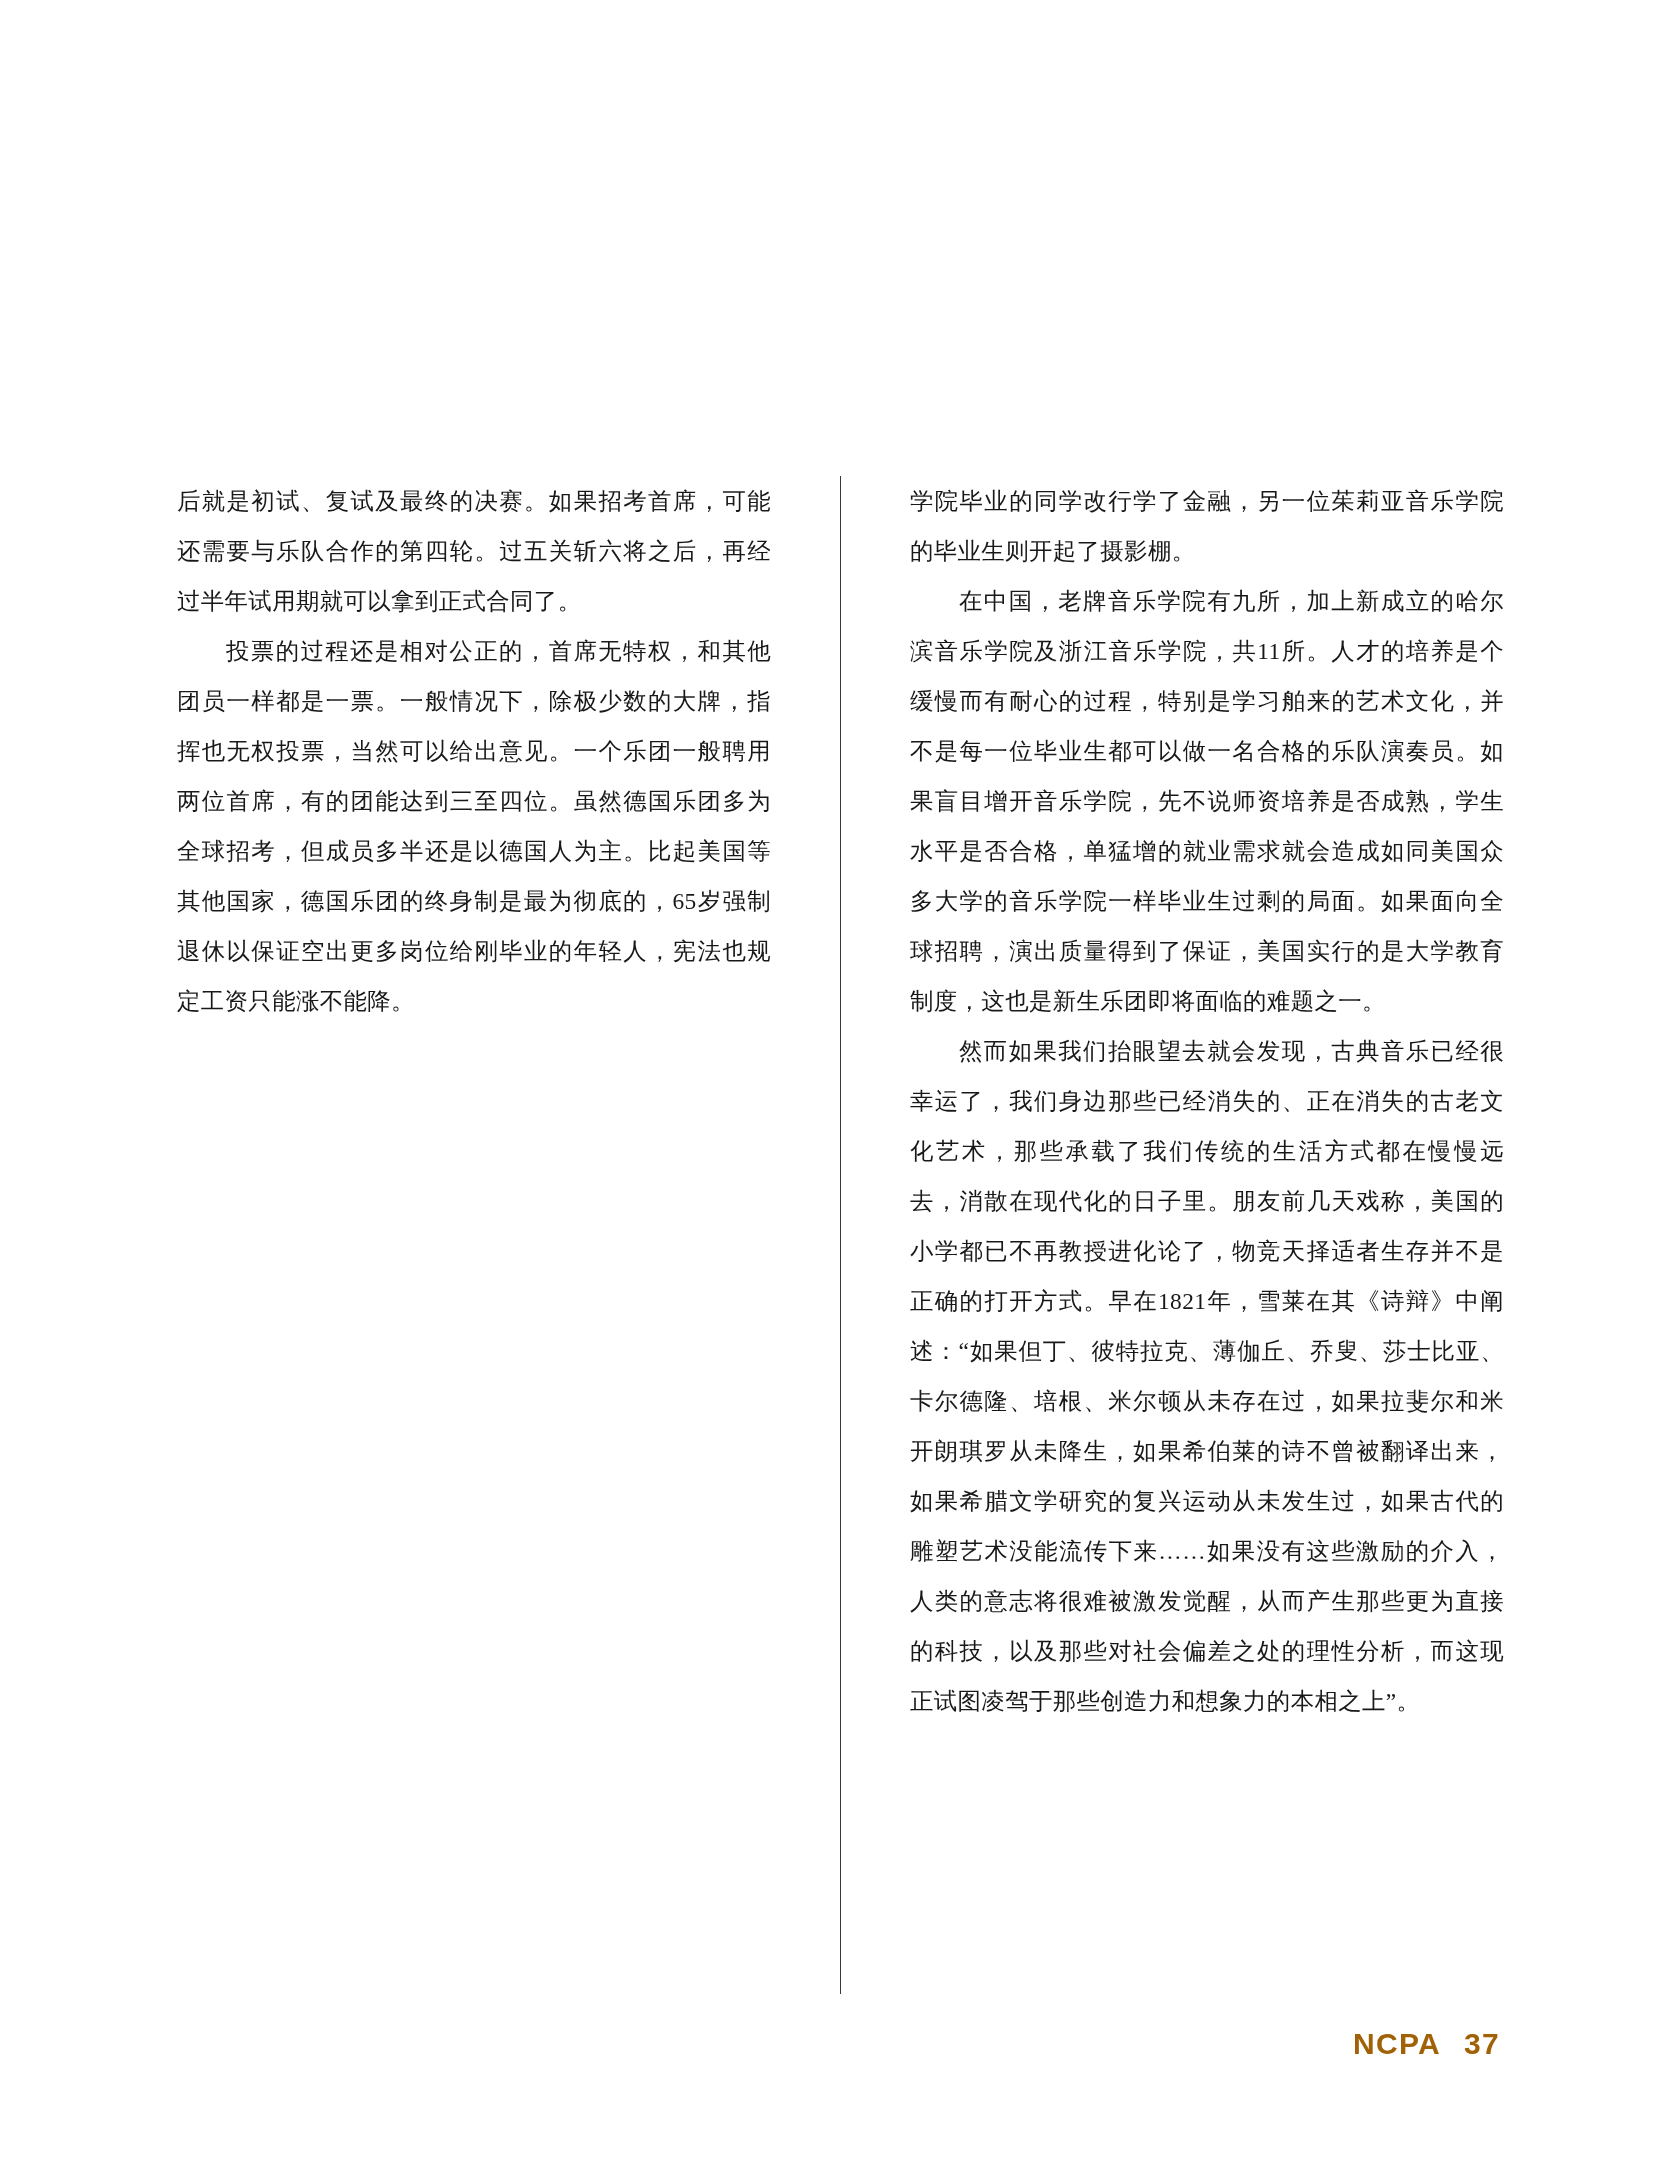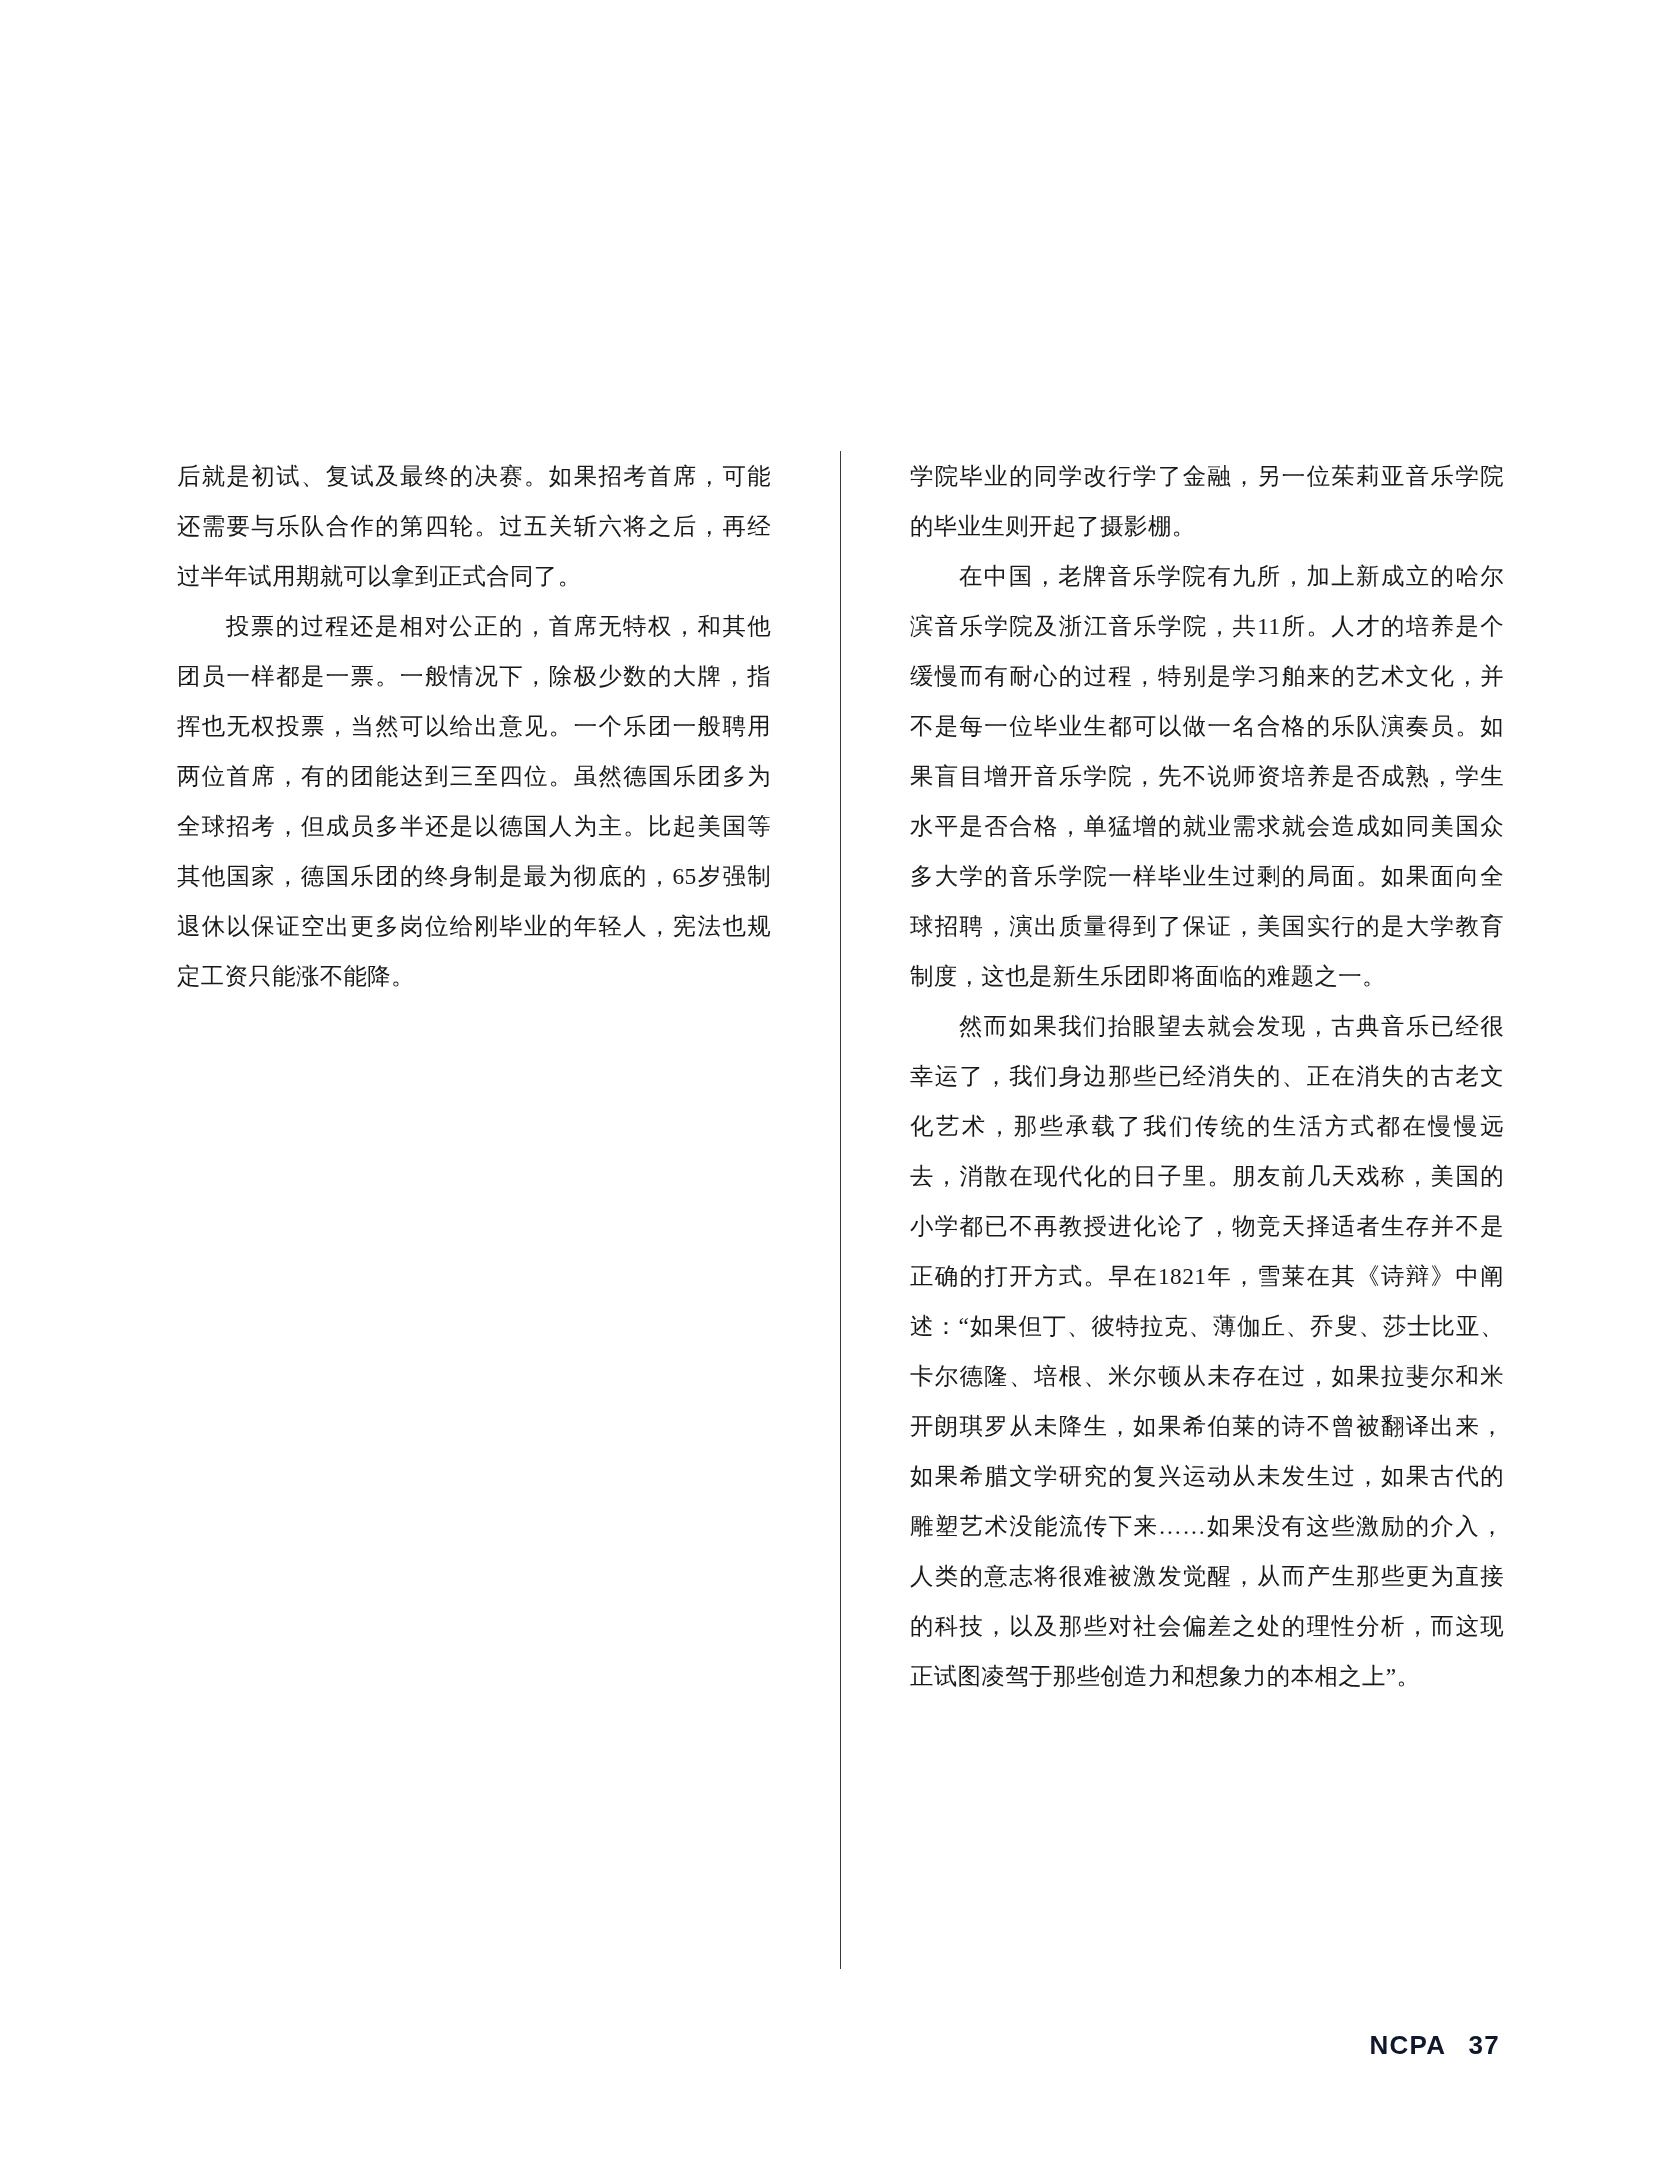--- a/index.html
+++ b/index.html
@@ -15,21 +15,21 @@
     color: #1a1a1a;
   }
   .page {
     position: absolute;
     inset: 0;
     background: #ffffff;
   }
   .columns {
     position: absolute;
     left: 177px;
-    top: 451px;
+    top: 476px;
     width: 1327px;
     display: flex;
     flex-direction: row;
     align-items: flex-start;
     justify-content: space-between;
   }
   .col {
     width: 594px;
   }
   .col.left {
@@ -67,24 +67,24 @@
     vertical-align: -2.6px;
     margin-left: 6.6px;
     font-family: "Liberation Serif", serif;
     letter-spacing: 0;
   }
   .footer {
     position: absolute;
     right: 176px;
     bottom: 122px;
     font-family: "Liberation Sans", sans-serif;
-    font-size: 26px;
+    font-size: 30px;
     font-weight: bold;
     letter-spacing: 1.3px;
-    color: #0f172a;
+    color: #a16207;
     margin-top: 19px;
   }
   .footer .pgnum {
     margin-left: 14.5px;
   }
 </style>
 </head>
 <body>
 
 <div class="page">

